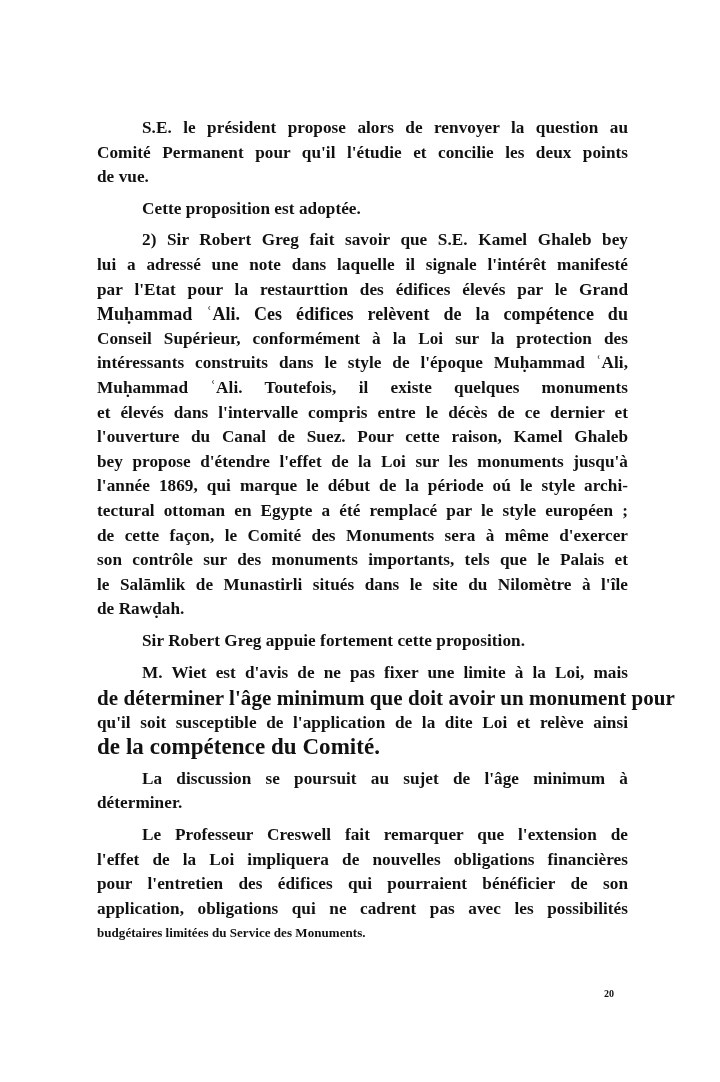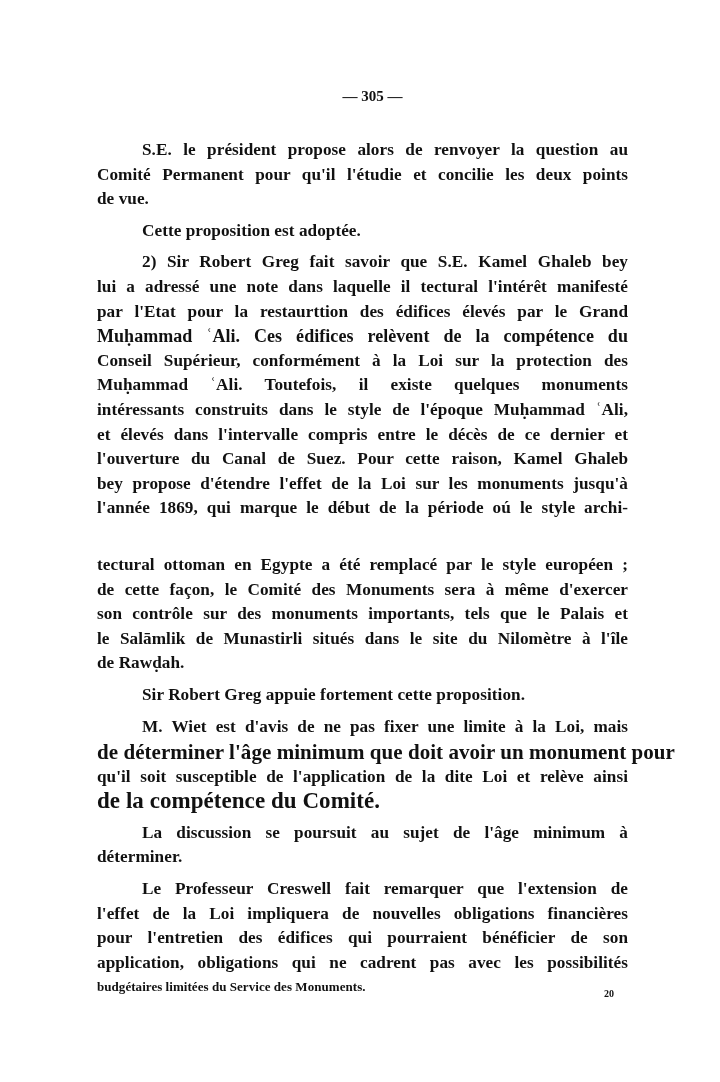--- a/index.html
+++ b/index.html
@@ -62,43 +62,42 @@
       top: 988px;
       font-family: "Liberation Serif", serif;
       font-weight: bold;
       font-size: 10px;
     }
   </style>
 </head>
 <body>
 
 <div class="page">
-  <div class="page-number">— 305 —</div>
   <div id="body-text">
       <p class="para" style="text-indent: 0px;">
         <span class="ln first" style="font-size: 17.2px; margin-top: 31px;">S.E. le président propose alors de renvoyer la question au</span>
         <span class="ln" style="font-size: 17.2px;">Comité Permanent pour qu'il l'étudie et concilie les deux points</span>
         <span class="ln last" style="font-size: 17.2px;">de vue.</span>
       </p>
       <p class="para" style="text-indent: 0px;">
         <span class="ln first last" style="font-size: 17.2px;">Cette proposition est adoptée.</span>
       </p>
       <p class="para" style="text-indent: 0px;">
         <span class="ln first" style="font-size: 17.2px;">2) Sir Robert Greg fait savoir que S.E. Kamel Ghaleb bey</span>
-        <span class="ln" style="font-size: 17.2px;">lui a adressé une note dans laquelle il tectural l'intérêt manifesté</span>
+        <span class="ln" style="font-size: 17.2px;">lui a adressé une note dans laquelle il signale l'intérêt manifesté</span>
         <span class="ln" style="font-size: 17.2px;">par l'Etat pour la restaurttion des édifices élevés par le Grand</span>
         <span class="ln" style="font-size: 18px;">Muḥammad ʿAli. Ces édifices relèvent de la compétence du</span>
         <span class="ln" style="font-size: 17.2px;">Conseil Supérieur, conformément à la Loi sur la protection des</span>
+        <span class="ln" style="font-size: 17.2px;">intéressants construits dans le style de l'époque Muḥammad ʿAli,</span>
         <span class="ln" style="font-size: 17.2px;">Muḥammad ʿAli. Toutefois, il existe quelques monuments</span>
-        <span class="ln" style="font-size: 17.2px;">intéressants construits dans le style de l'époque Muḥammad ʿAli,</span>
         <span class="ln" style="font-size: 17.2px;">et élevés dans l'intervalle compris entre le décès de ce dernier et</span>
         <span class="ln" style="font-size: 17.2px;">l'ouverture du Canal de Suez. Pour cette raison, Kamel Ghaleb</span>
         <span class="ln" style="font-size: 17.2px;">bey propose d'étendre l'effet de la Loi sur les monuments jusqu'à</span>
         <span class="ln" style="font-size: 17.2px;">l'année 1869, qui marque le début de la période oú le style archi-</span>
-        <span class="ln" style="font-size: 17.2px; margin-top: 32px;">tectural ottoman en Egypte a été remplacé par le style européen ;</span>
+        <span class="ln" style="font-size: 17.2px;">tectural ottoman en Egypte a été remplacé par le style européen ;</span>
         <span class="ln" style="font-size: 17.2px;">de cette façon, le Comité des Monuments sera à même d'exercer</span>
         <span class="ln" style="font-size: 17.2px;">son contrôle sur des monuments importants, tels que le Palais et</span>
         <span class="ln" style="font-size: 17.2px;">le Salāmlik de Munastirli situés dans le site du Nilomètre à l'île</span>
         <span class="ln last" style="font-size: 17.2px;">de Rawḍah.</span>
       </p>
       <p class="para" style="text-indent: 0px;">
         <span class="ln first last" style="font-size: 17.2px;">Sir Robert Greg appuie fortement cette proposition.</span>
       </p>
       <p class="para" style="text-indent: 0px; margin-top: 8px;">
         <span class="ln first" style="font-size: 17.2px;">M. Wiet est d'avis de ne pas fixer une limite à la Loi, mais</span>

